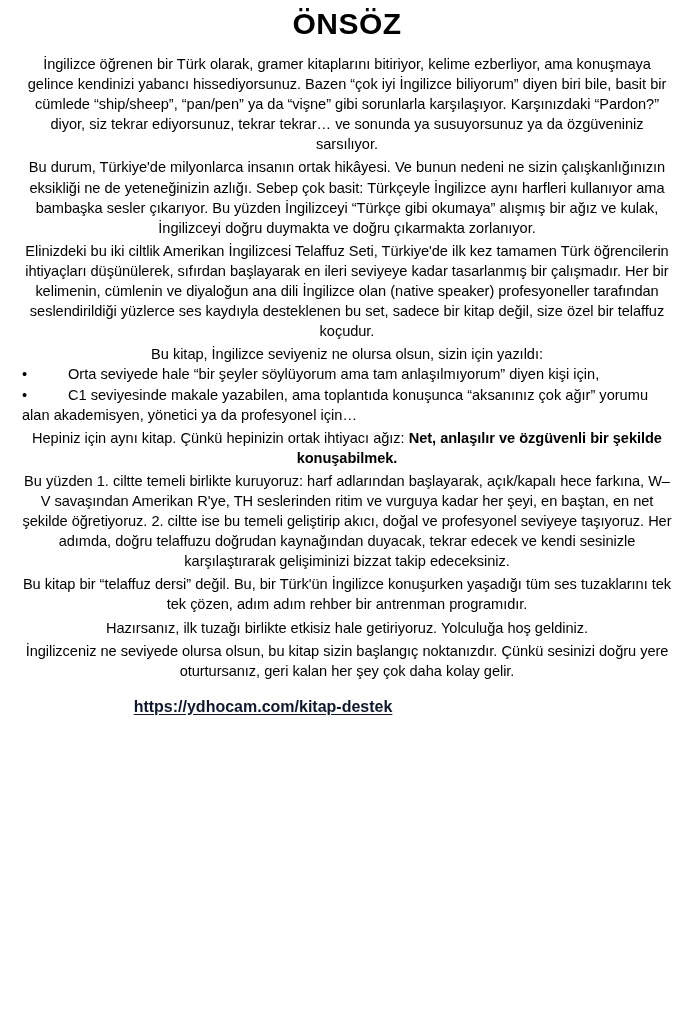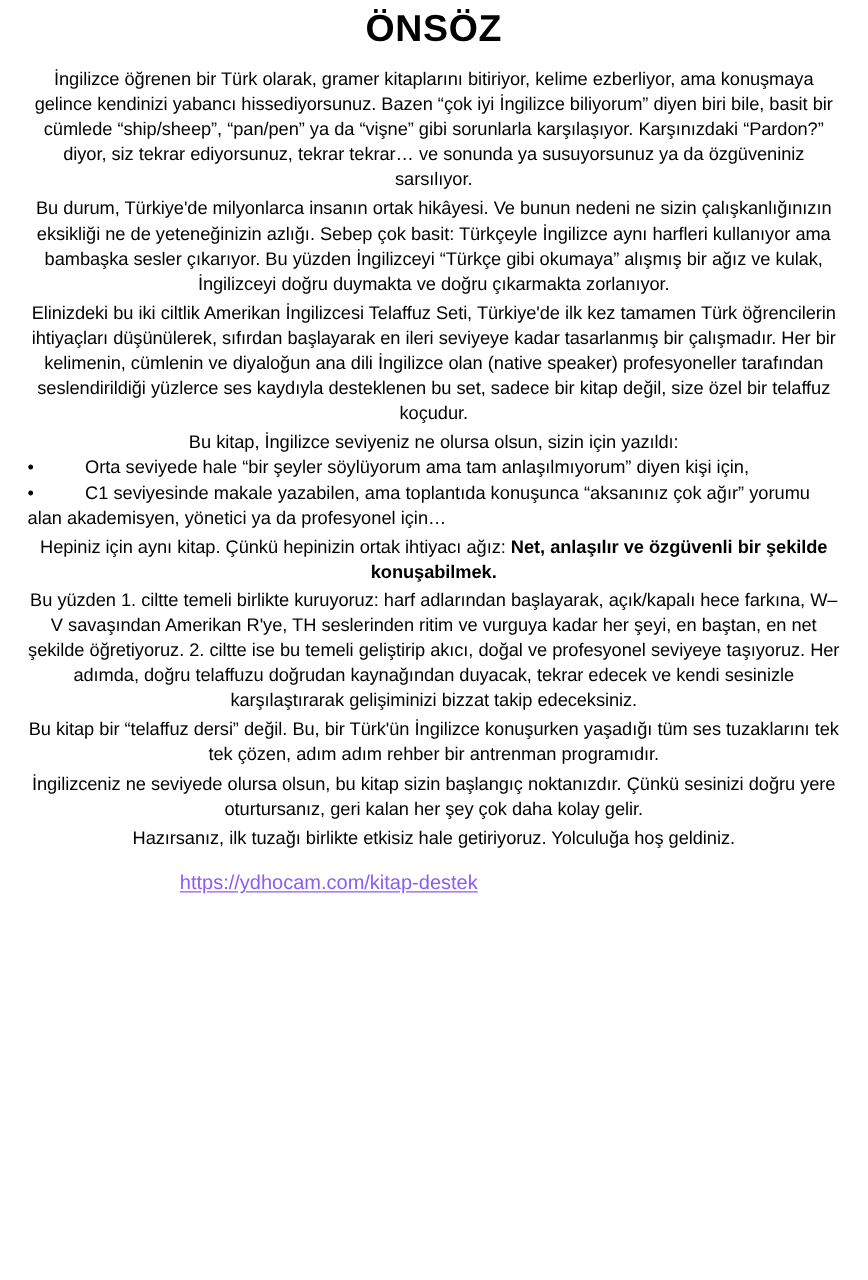--- a/index.html
+++ b/index.html
@@ -76,23 +76,23 @@
     font-style: italic;
   }
   .link-line {
     text-align: center;
     margin-top: 15px;
     font-size: 16px;
     line-height: 22px;
     padding-right: 168px;
   }
   .link {
-    font-weight: normal;
+    font-weight: bold;
     text-decoration: underline;
-    color: #8b5cf6;
+    color: #0f172a;
     text-underline-offset: 2px;
   }
 </style>
 </head>
 <body>
 
 <div class="page">
   <div class="content">
 
     <h1 class="doc-title">ÖNSÖZ</h1>
@@ -109,21 +109,21 @@
       <li class="bullet-item"><span class="bullet-mark">•</span><span class="bullet-text">Orta seviyede hale “bir şeyler söylüyorum ama tam anlaşılmıyorum” diyen kişi için,</span></li>
       <li class="bullet-item"><span class="bullet-mark">•</span><span class="bullet-text">C1 seviyesinde makale yazabilen, ama toplantıda konuşunca “aksanınız çok ağır” yorumu alan akademisyen, yönetici ya da profesyonel için…</span></li>
     </ul>
 
     <p class="para gap"><span>Hepiniz için aynı kitap. Çünkü hepinizin ortak ihtiyacı ağız: </span><b>Net, anlaşılır ve özgüvenli bir şekilde konuşabilmek.</b></p>
 
     <p class="para gap">Bu yüzden 1. ciltte temeli birlikte kuruyoruz: harf adlarından başlayarak, açık/kapalı hece farkına, W–V savaşından Amerikan R'ye, TH seslerinden ritim ve vurguya kadar her şeyi, en baştan, en net şekilde öğretiyoruz. 2. ciltte ise bu temeli geliştirip akıcı, doğal ve profesyonel seviyeye taşıyoruz. Her adımda, doğru telaffuzu doğrudan kaynağından duyacak, tekrar edecek ve kendi sesinizle karşılaştırarak gelişiminizi bizzat takip edeceksiniz.</p>
 
     <p class="para gap">Bu kitap bir “telaffuz dersi” değil. Bu, bir Türk'ün İngilizce konuşurken yaşadığı tüm ses tuzaklarını tek tek çözen, adım adım rehber bir antrenman programıdır.</p>
 
+    <p class="para gap">Hazırsanız, ilk tuzağı birlikte etkisiz hale getiriyoruz. Yolculuğa hoş geldiniz.</p>
+
     <p class="para gap">İngilizceniz ne seviyede olursa olsun, bu kitap sizin başlangıç noktanızdır. Çünkü sesinizi doğru yere oturtursanız, geri kalan her şey çok daha kolay gelir.</p>
-
-    <p class="para gap">Hazırsanız, ilk tuzağı birlikte etkisiz hale getiriyoruz. Yolculuğa hoş geldiniz.</p>
 
 
     <p class="link-line"><a class="link" href="#">https://ydhocam.com/kitap-destek</a></p>
 
   </div>
 </div>
 
 </body></html>

